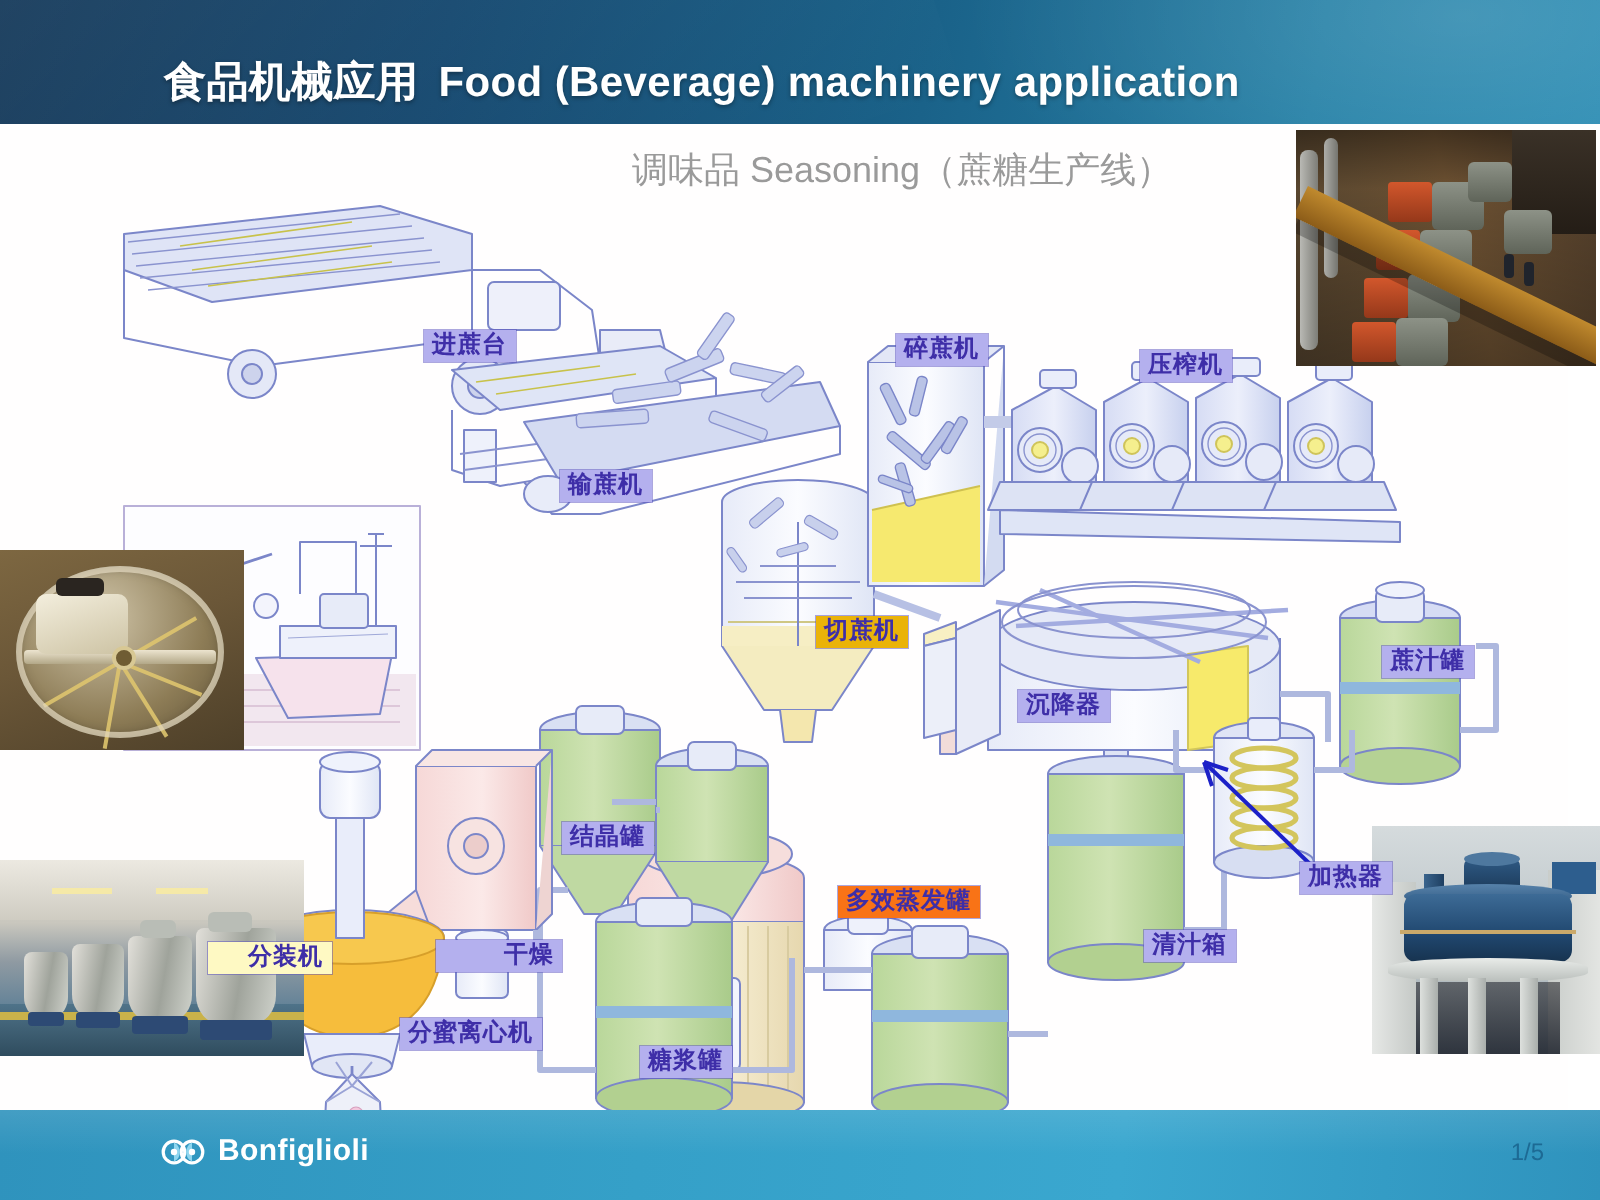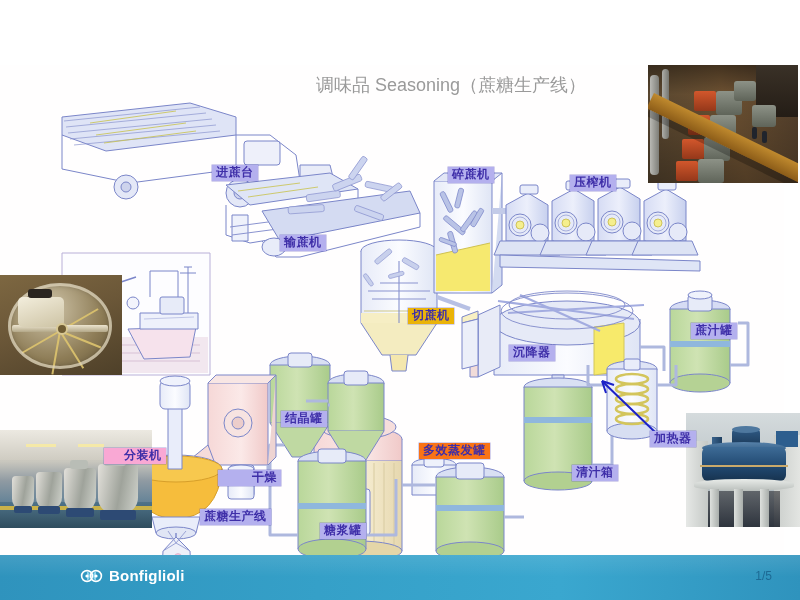--- a/index.html
+++ b/index.html
@@ -182,20 +182,27 @@
     background:linear-gradient(180deg,rgba(255,255,255,.10),rgba(255,255,255,0));}
   .brand{position:absolute;left:80px;top:12px;display:flex;align-items:center;gap:5px;}
   .brand-name{color:#ffffff;font-size:15px;font-weight:bold;letter-spacing:.2px;}
   .pagenum{position:absolute;right:28px;top:14px;color:#1d6a94;font-size:12px;font-weight:normal;}
 </style>
 </head>
 <body>
 
 <div id="slide">
 
+  <div class="header">
+    <div class="sheen"></div>
+    <div class="sheen2"></div>
+    <div class="header-title">
+      <span class="cn">食品机械应用</span><span class="en">Food (Beverage) machinery application</span>
+    </div>
+  </div>
   <div class="header-rule"></div>
 
   <div class="canvas">
 
     <div class="diagram-title">调味品 Seasoning（蔗糖生产线）</div>
 
     <svg class="sch" viewBox="0 0 800 490">
       <defs>
         <linearGradient id="gGreen" x1="0" y1="0" x2="1" y2="0">
           <stop offset="0%" stop-color="#b9d79a"></stop>
@@ -662,22 +669,22 @@
         <div class="chip" style="left: 448px; top: 102px; background: rgb(180, 176, 238); color: rgb(62, 46, 168);">碎蔗机</div>
         <div class="chip" style="left: 570px; top: 110px; background: rgb(180, 176, 238); color: rgb(62, 46, 168);">压榨机</div>
         <div class="chip" style="left: 408px; top: 243px; background: #eab308; color: rgb(62, 46, 168);">切蔗机</div>
         <div class="chip" style="left: 509px; top: 280px; background: rgb(180, 176, 238); color: rgb(62, 46, 168);">沉降器</div>
         <div class="chip" style="left: 691px; top: 258px; background: rgb(180, 176, 238); color: rgb(62, 46, 168);">蔗汁罐</div>
         <div class="chip" style="left: 650px; top: 366px; background: rgb(180, 176, 238); color: rgb(62, 46, 168);">加热器</div>
         <div class="chip" style="left: 572px; top: 400px; background: rgb(180, 176, 238); color: rgb(62, 46, 168);">清汁箱</div>
         <div class="chip" style="left: 281px; top: 346px; background: rgb(180, 176, 238); color: rgb(62, 46, 168);">结晶罐</div>
         <div class="chip" style="left: 419px; top: 378px; background: #f97316; color: rgb(62, 46, 168); font-family: Liberation Serif, serif;">多效蒸发罐</div>
         <div class="chip" style="left: 320px; top: 458px; background: rgb(180, 176, 238); color: rgb(62, 46, 168);">糖浆罐</div>
-        <div class="chip" style="left: 104px; top: 383px; background: #f9a8d4; color: rgb(62, 46, 168); padding-left: 20px;">分装机</div>
-        <div class="chip" style="left: 200px; top: 444px; background: rgb(180, 176, 238); color: rgb(62, 46, 168);">蔗糖生产线</div>
+        <div class="chip" style="left: 104px; top: 406px; background: #fef9c3; color: rgb(62, 46, 168); padding-left: 20px;">分装机</div>
+        <div class="chip" style="left: 200px; top: 444px; background: rgb(180, 176, 238); color: rgb(62, 46, 168);">分蜜离心机</div>
         <div class="chip" style="left: 218px; top: 405px; background: rgb(180, 176, 238); color: rgb(62, 46, 168); padding-left: 34px;">干燥</div>
         <div class="chip" style="left: 199px; top: 492px; background: rgb(180, 176, 238); color: rgb(62, 46, 168);">原糖</div>
       </div>
 
   </div>
 
   <div class="footer">
     <div class="fsheen"></div>
     <div class="brand">
       <svg width="24" height="16" viewBox="0 0 24 16">

